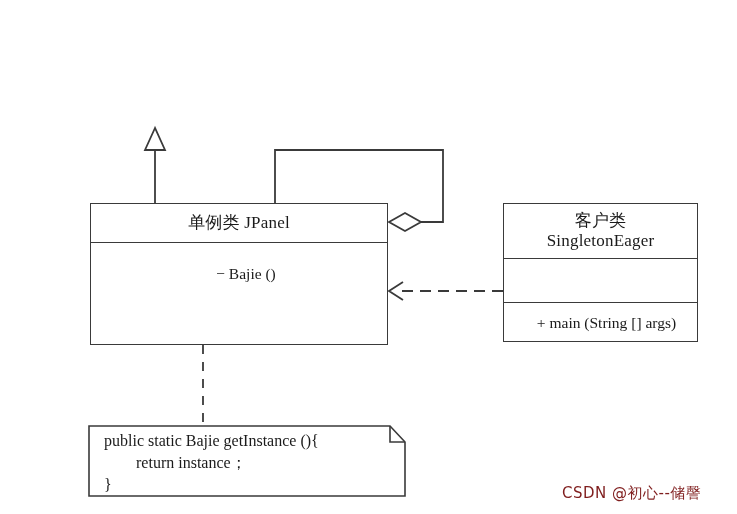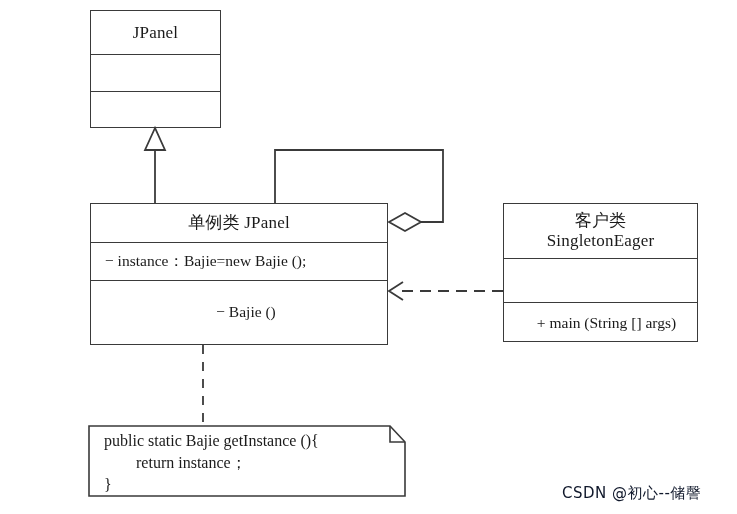--- a/index.html
+++ b/index.html
@@ -67,48 +67,34 @@
     font-size: 16px;
     line-height: 1.45;
     white-space: pre;
     left: 16px;
     top: 8px;
   }
   .watermark {
     position: absolute;
     font-family: "DejaVu Sans", "Liberation Sans", sans-serif;
     font-size: 15px;
-    color: #0f172a;
+    color: #7f1d1d;
     white-space: nowrap;
     letter-spacing: 0.5px;
   }
 </style>
 </head>
 <body>
 
 <div id="canvas">
 
-  <div class="uml-box" style="left:90px; top:10px; width:131px; height:118px;">
-    <div class="compartment" style="height:44px;">
-      <div class="title-text">JPanel</div>
-    </div>
-    <div class="compartment" style="height:37px;">
-      <div class="member-text"></div>
-    </div>
-    <div class="compartment last" style="height:35px;">
-      <div class="member-text"></div>
-    </div>
-  </div>
 
   <div class="uml-box" style="left:90px; top:203px; width:298px; height:142px;">
     <div class="compartment" style="height:39px;">
       <div class="title-text">单例类  JPanel</div>
-    </div>
-    <div class="compartment" style="height:38px;">
-      <div class="member-text center-pad">− instance：Bajie=new Bajie ();</div>
     </div>
     <div class="compartment last" style="height:63px;">
       <div class="member-text center-pad">− Bajie ()</div>
     </div>
   </div>
 
   <div class="uml-box" style="left:503px; top:203px; width:195px; height:139px;">
     <div class="compartment" style="height:55px;">
       <div class="title-text">客户类</div>
       <div class="title-text">SingletonEager</div>

